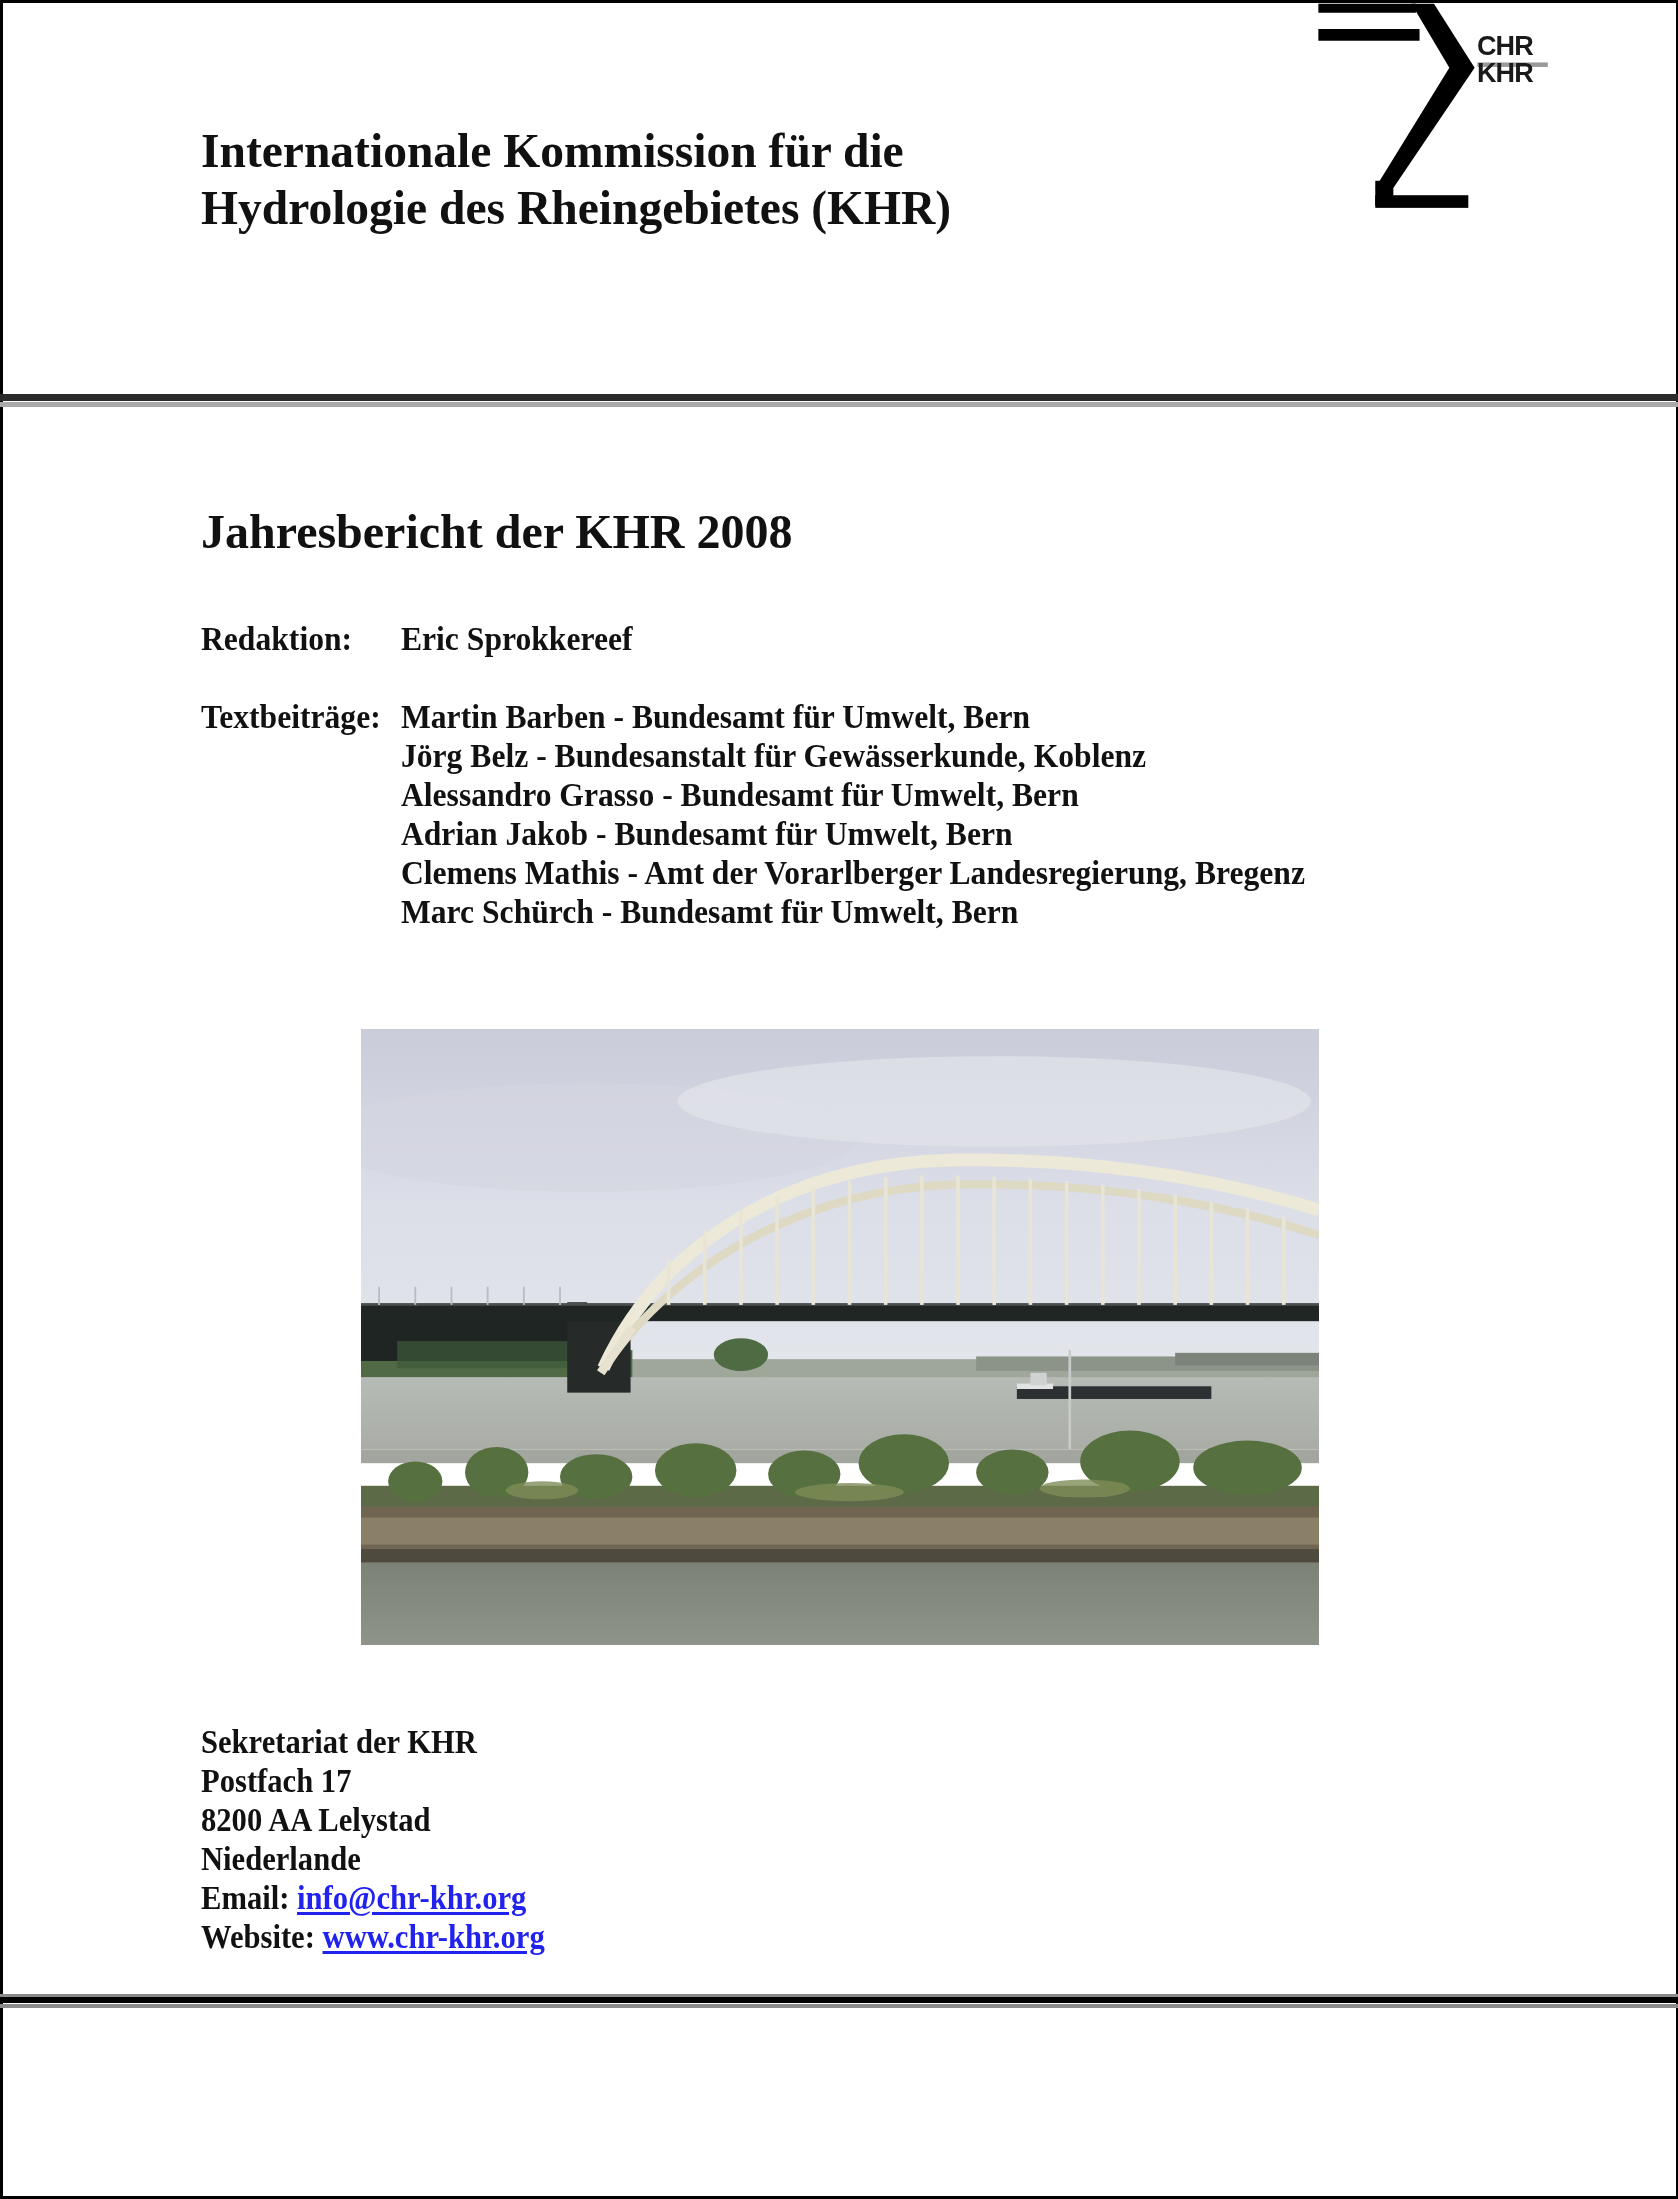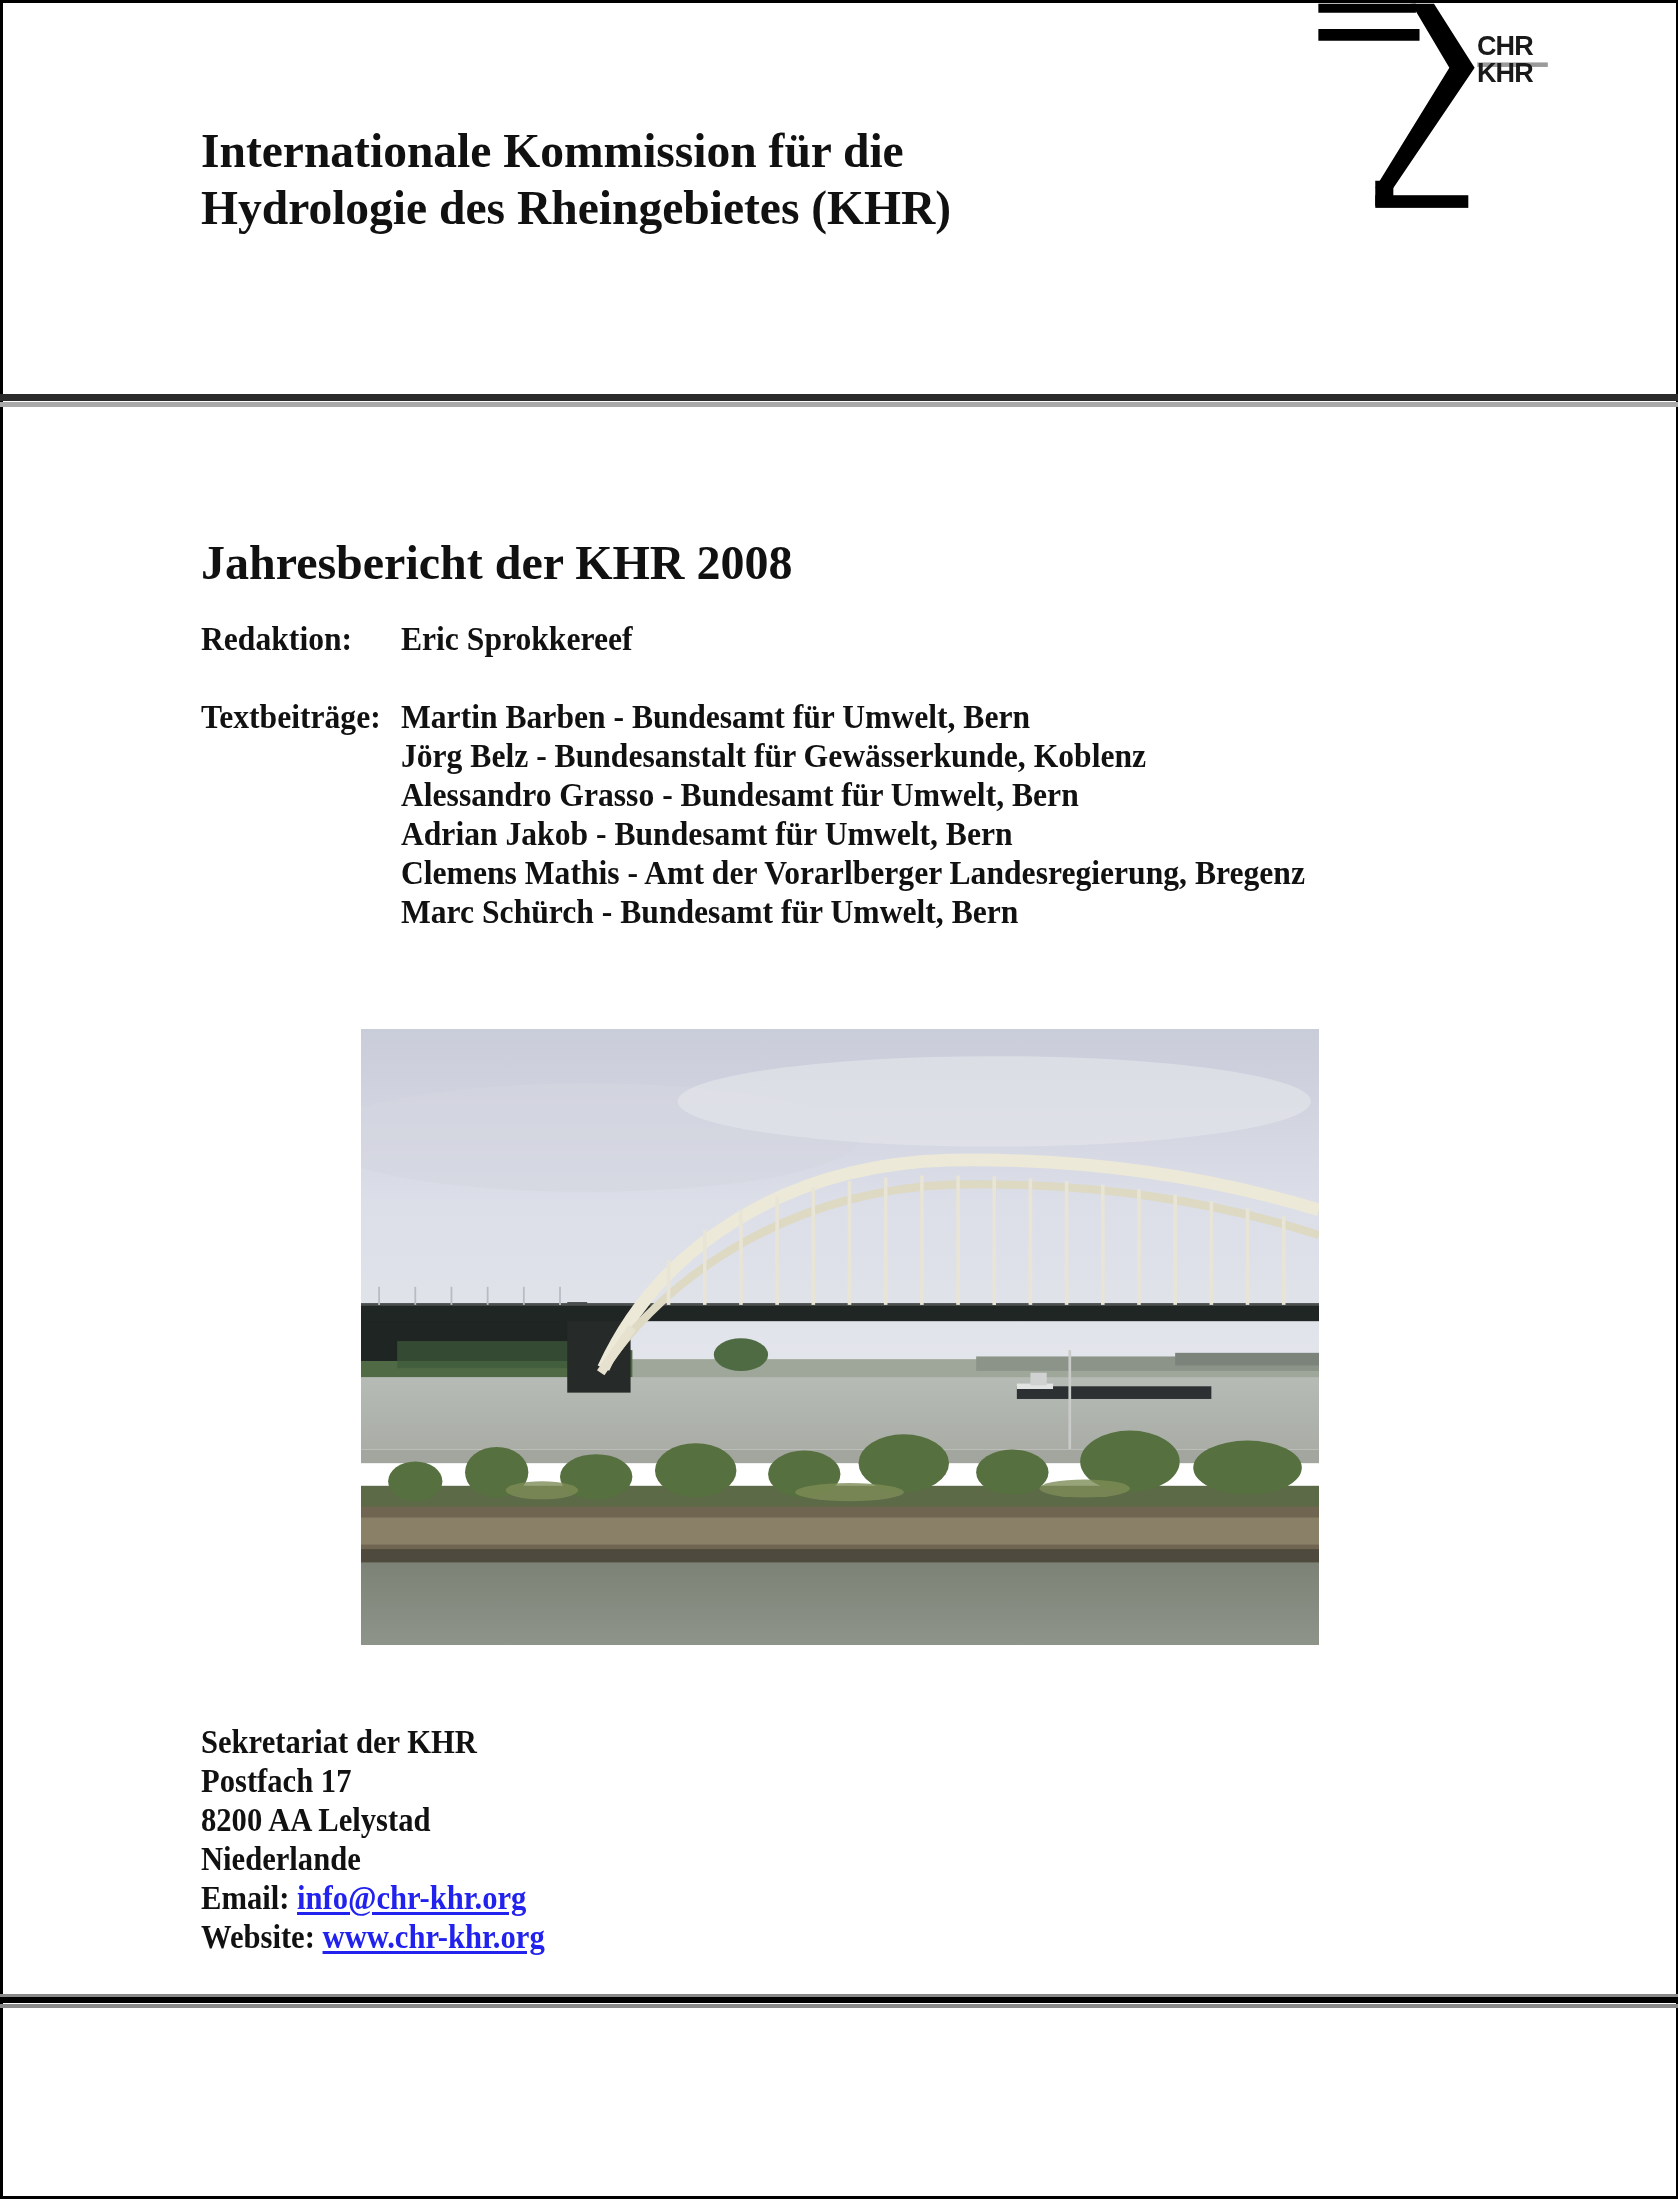--- a/index.html
+++ b/index.html
@@ -4,21 +4,21 @@
 <style>
   html, body { margin: 0; padding: 0; background: #ffffff; }
   body { width: 1679px; height: 2199px; position: relative; overflow: hidden; }
   .page {
     position: absolute; left: 0; top: 0; width: 1679px; height: 2199px;
     box-sizing: border-box; border: 3.6px solid #000; background: #fff;
   }
   .abs { position: absolute; }
   .serif { font-family: "Liberation Serif", "DejaVu Serif", serif; font-weight: bold; color: #111; white-space: nowrap; }
   .hdr-line { font-size: 48px; line-height: 57px; transform-origin: 0 0; transform: scaleX(0.99); }
-  .title { font-size: 48px; line-height: 54px; margin-top: 31px; }
+  .title { font-size: 48px; line-height: 54px; }
   .meta { font-size: 34px; line-height: 39px; transform-origin: 0 0; transform: scaleX(0.93); }
   .meta-label { display: inline-block; width: 215px; }
   .contrib-row { height: 39px; }
   .footer-line { font-size: 34px; line-height: 39px; transform-origin: 0 0; transform: scaleX(0.9); }
   .link { color: #2222ee; text-decoration: underline; text-decoration-thickness: 2.7px; text-underline-offset: 2.7px; }
   .divider-top { left: 0; width: 1679px; top: 394px; height: 7.2px; background: #2b2b2b; }
   .divider-top-under { left: 0; width: 1679px; top: 402px; height: 4.5px; background: #a9a9a9; }
   .divider-bot-a { left: 0; width: 1679px; top: 1994px; height: 3.6px; background: #8a8a8a; }
   .divider-bot-b { left: 0; width: 1679px; top: 1997px; height: 6.3px; background: #000; }
   .divider-bot-c { left: 0; width: 1679px; top: 2004px; height: 3.6px; background: #8a8a8a; }

